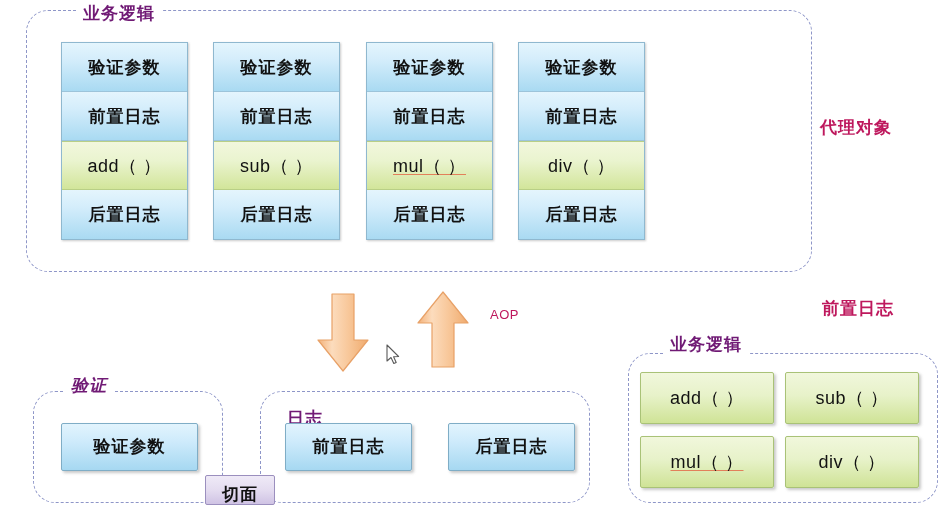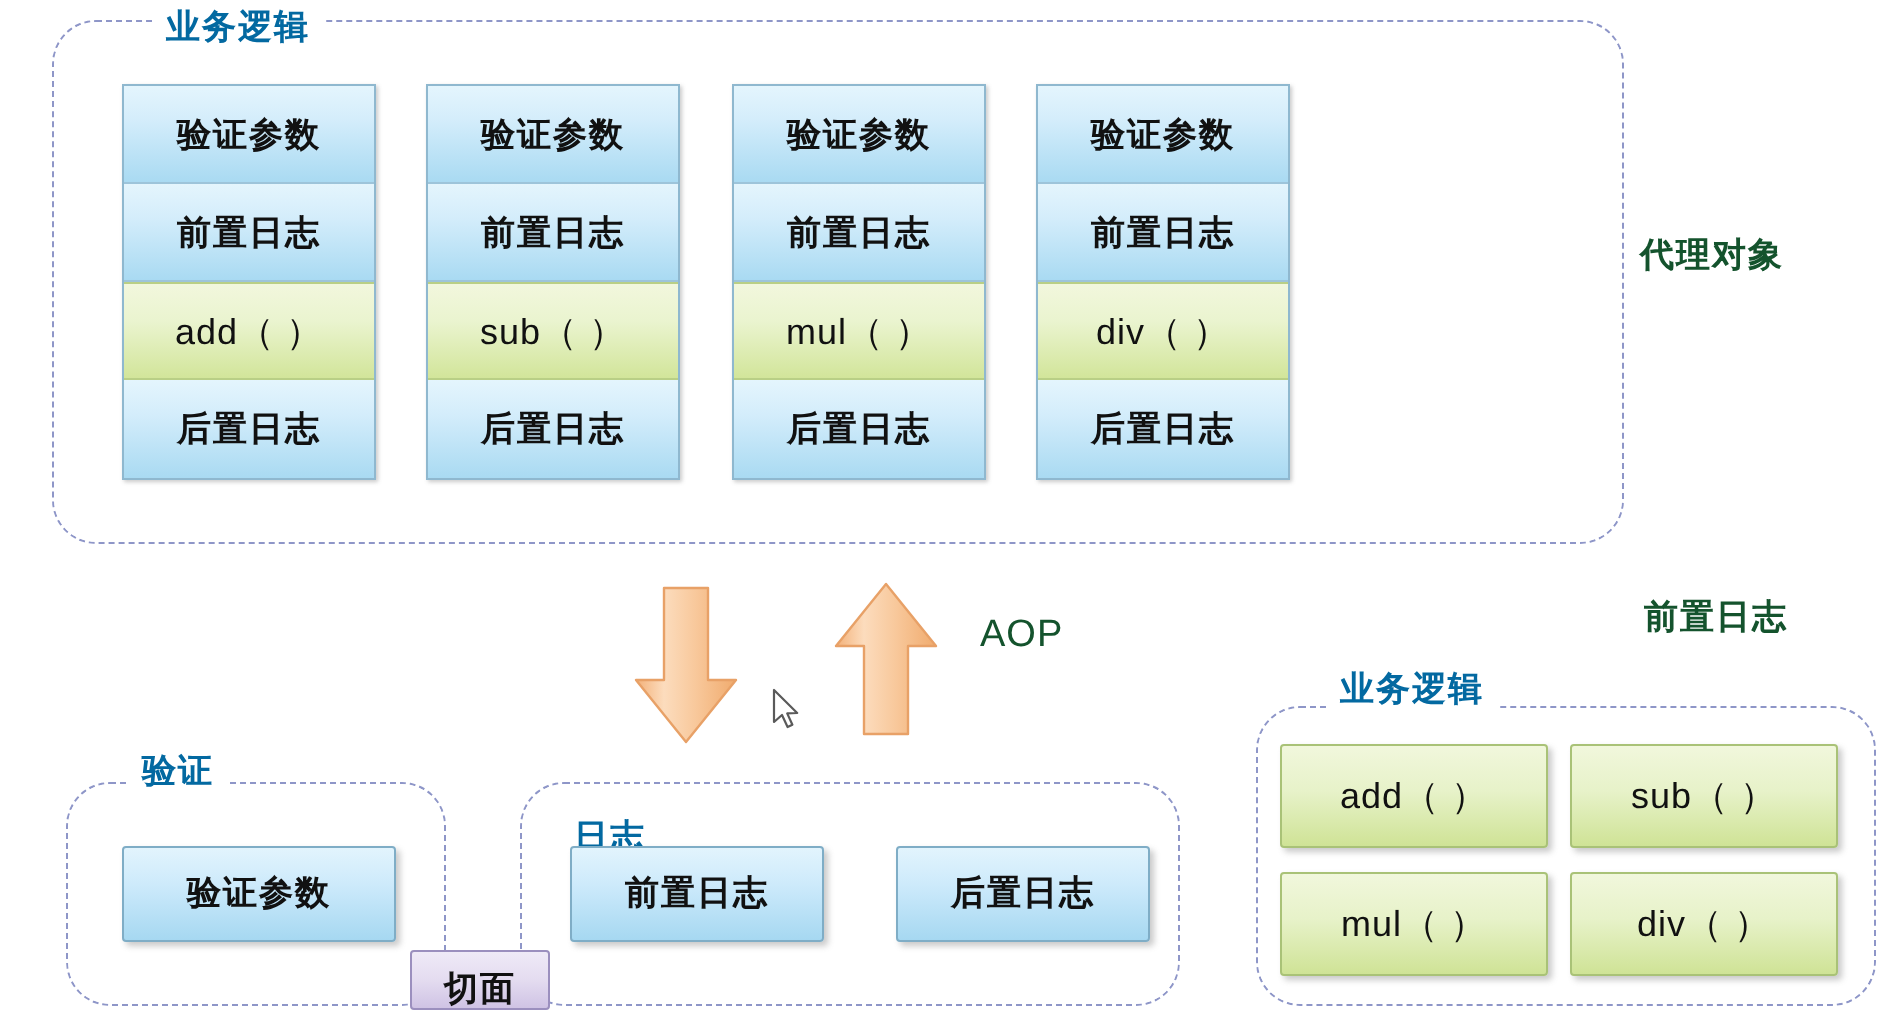--- a/index.html
+++ b/index.html
@@ -24,37 +24,37 @@
     position: absolute;
     border: 1px dashed #8e96c8;
     border-radius: 22px;
     box-sizing: border-box;
     background: transparent;
   }
   .group-label {
     position: absolute;
     font-size: 17px;
     font-weight: 700;
-    color: #0369a1;
+    color: #701a75;
     background: #ffffff;
     padding: 0 7px;
     white-space: nowrap;
     letter-spacing: 1px;
   }
   .free-label {
     position: absolute;
     font-size: 17px;
     font-weight: 700;
-    color: #14532d;
+    color: #be185d;
     white-space: nowrap;
     letter-spacing: 1px;
   }
   .free-label.latin {
     font-weight: 400;
-    font-size: 19px;
+    font-size: 13px;
     letter-spacing: 0.5px;
   }
 
   
   .proxy-col {
     position: absolute;
     width: 127px;
     border: 1px solid #8fb8cf;
     box-sizing: border-box;
     box-shadow: 1px 1px 2px rgba(80,80,80,0.30);
@@ -112,20 +112,21 @@
     border: 1px solid #9b8fbe;
   }
 
   
   .arrow { position: absolute; }
 
   
   .cursor { position: absolute; }
 
   .mul-underline {
+    text-decoration: underline;
     text-decoration-color: #e2805a;
     text-decoration-style: solid;
     text-underline-offset: 2px;
   }
 </style>
 </head>
 <body>
 
 <div id="canvas">
 
@@ -191,21 +192,21 @@
     </svg>
   </div>
 
   <div class="cursor" style="left:386px; top:344px;">
     <svg width="16" height="22" viewBox="0 0 16 22">
       <path d="M1,1 L1,17 L5,13.5 L7.8,19.5 L10.2,18.4 L7.6,12.7 L12.6,12.5 Z" fill="#ffffff" stroke="#5a5a5a" stroke-width="1.1" stroke-linejoin="round"></path>
     </svg>
   </div>
 
   <div class="dashed-box" style="left:33px; top:391px; width:190px; height:112px;"></div>
-  <div class="group-label" style="left:64px; top:374px;">验证</div>
+  <div class="group-label" style="left:64px; top:374px;font-style:italic;">验证</div>
   <div class="box blue" style="left:61px; top:423px; width:137px; height:48px; line-height:46px;">验证参数</div>
 
   <div class="dashed-box" style="left:260px; top:391px; width:330px; height:112px;"></div>
   <div class="group-label" style="left:280px; top:371px;margin-top:36px;">日志</div>
   <div class="box blue" style="left:285px; top:423px; width:127px; height:48px; line-height:46px;">前置日志</div>
   <div class="box blue" style="left:448px; top:423px; width:127px; height:48px; line-height:46px;">后置日志</div>
 
   <div class="box purple" style="left:205px; top:475px; width:70px; height:30px; line-height:38px; box-shadow:none;">切面</div>
 
   <div class="free-label" style="left:822px; top:297px;">前置日志</div>

